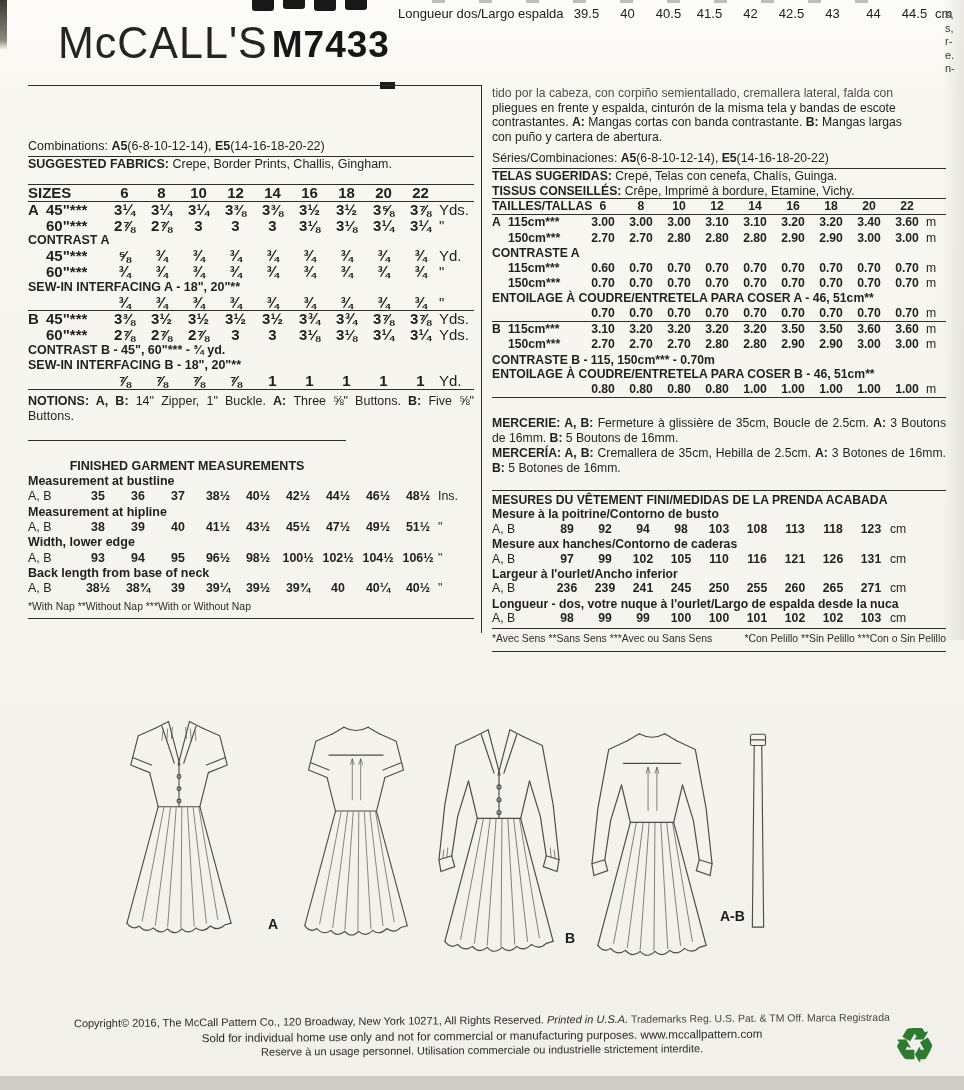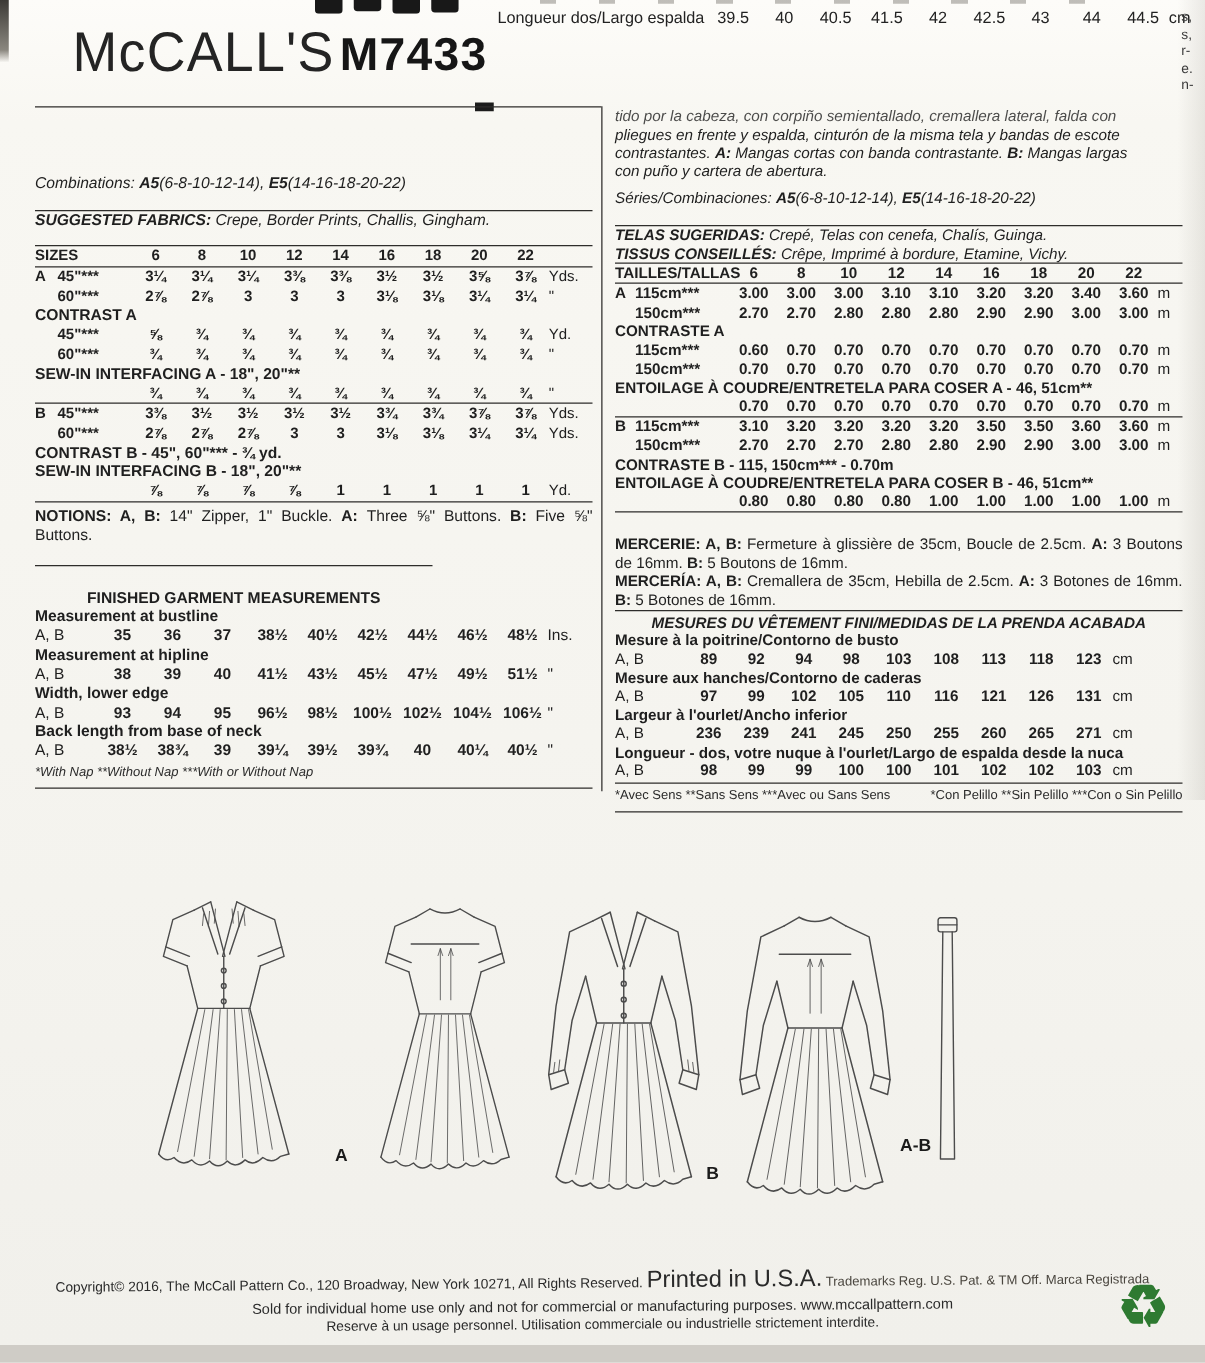--- a/index.html
+++ b/index.html
@@ -27,59 +27,59 @@
           grid-template-columns:168px repeat(9,41px) 26px;font-size:13px;color:#222;}
   .toprow .v{text-align:center;}
   .edge-frags{position:absolute;right:3px;top:8px;width:16px;font-size:11px;line-height:13.5px;color:#3a3a3a;text-align:left;}
 
   .top-rule{position:absolute;left:28px;top:85px;width:453px;border-top:1.6px solid #2e2d2b;}
   .divider{position:absolute;left:481px;top:85px;height:548px;border-left:1.6px solid #2e2d2b;}
 
   
   .colL{position:absolute;left:28px;top:139px;width:446px;font-size:12.5px;line-height:15.2px;}
   .colR{position:absolute;left:492px;top:86px;width:454px;font-size:12.2px;line-height:14.6px;}
-  .nw{white-space:nowrap;font-style:italic;}
+  .nw{white-space:nowrap;}
   .blur1{filter:blur(.55px);opacity:.8;}
-  .u-row{border-bottom:1.2px solid #2e2d2b;padding-bottom:14px;}
+  .u-row{border-bottom:1.2px solid #2e2d2b;padding-bottom:2px;}
   .sp12{height:12px;} .sp8{height:7px;}
 
   
   .trow{display:grid;align-items:baseline;}
-  .ltable .trow{grid-template-columns:18px 60px repeat(9,37px) 35px;font-size:12px;line-height:15.6px;}
+  .ltable .trow{grid-template-columns:18px 60px repeat(9,37px) 35px;font-size:15px;line-height:15.6px;}
   .rtable .trow{grid-template-columns:16px 76px repeat(9,38px) 18px;font-size:12.2px;line-height:15.3px;}
   .thead{border-top:1.3px solid #2e2d2b;border-bottom:1.3px solid #2e2d2b;}
   .cv{text-align:center;font-weight:bold;}
   .cl{font-weight:bold;}
   .cu{font-weight:normal;}
   .tfull{display:block;font-weight:bold;}
   .sep-below{border-bottom:1.3px solid #2e2d2b;}
 
   
   .mlabel{font-weight:bold;}
   .mrow{display:grid;align-items:baseline;}
   .colL .mrow{grid-template-columns:50px repeat(9,40px) 33px;font-size:12.4px;line-height:15.4px;}
   .colR .mrow{grid-template-columns:56px repeat(9,38px) 24px;font-size:12.2px;line-height:15.2px;}
   .mv{text-align:center;font-weight:bold;}
   .fin-title{font-weight:bold;border-top:1.5px solid #2e2d2b;width:318px;padding-top:18px;margin-top:16px;text-align:center;}
-  .mes-title{font-weight:bold;border-top:1.2px solid #2e2d2b;padding-top:2px;margin-top:0;text-align:center;}
+  .mes-title{font-weight:bold;border-top:1.2px solid #2e2d2b;padding-top:2px;margin-top:14px;}
   .footnote{font-size:10.4px;margin-top:2px;color:#2b2b2b;}
   .fnflex{display:flex;justify-content:space-between;border-top:1.2px solid #2e2d2b;padding-top:3px;}
   .bot-rule{border-top:1.6px solid #2e2d2b;margin-top:4px;}
   .para{text-align:justify;margin-top:18px;}
 
   
   .drawing{position:absolute;}
   .drawing svg{display:block;}
   .fig-label{position:absolute;font-weight:bold;font-size:14px;color:#1b1b1b;}
   .sketch{stroke:#4c4c4c;fill:none;stroke-width:1.2;stroke-linejoin:round;stroke-linecap:round;}
   .thin{stroke-width:.7;}
 
   
   .footer{position:absolute;left:0;top:1014px;width:964px;text-align:center;transform:rotate(-0.45deg);color:#2a2a2a;}
-  .f1{font-size:11px;} .f1 .big{font-size:19px;} .f1 .tail{font-size:10.5px;color:#4a463f;}
+  .f1{font-size:11px;} .f1 .big{font-size:11px;font-style:italic;} .f1 .tail{font-size:10.5px;color:#4a463f;}
   .f2{font-size:11.6px;margin-top:3px;} .f3{font-size:11px;margin-top:2px;}
   .recycle{position:absolute;left:894px;top:1022px;font-size:46px;line-height:46px;font-weight:bold;}
 </style>
 </head>
 <body>
 
 <div class="page">
   <div class="paper"></div>
   <div class="right-edge-shade"></div>
   <div class="corner-mark"></div>

